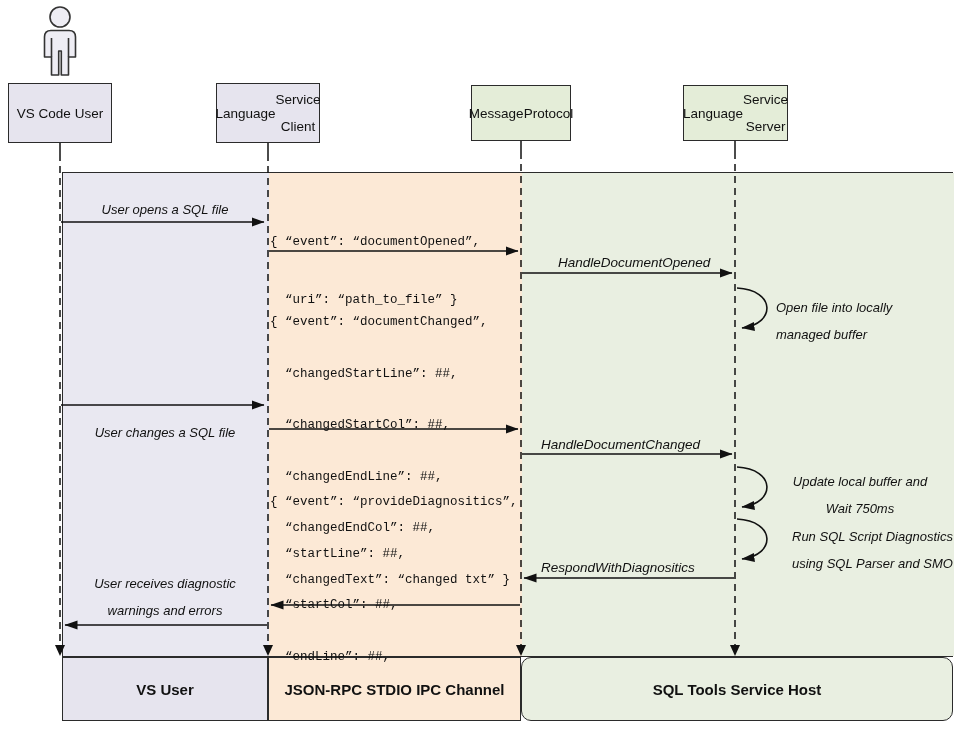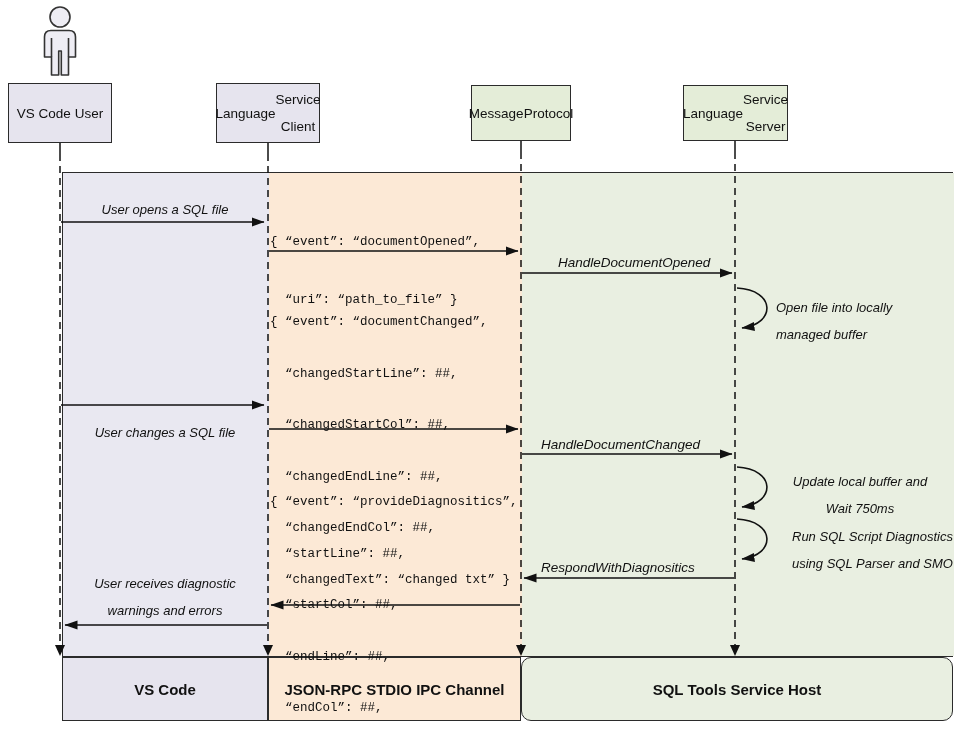--- a/index.html
+++ b/index.html
@@ -187,26 +187,25 @@
     <div>  “changedStartCol”: ##,</div>
     <div>  “changedEndLine”: ##,</div>
     <div>  “changedEndCol”: ##,</div>
     <div>  “changedText”: “changed txt” }</div>
   </div>
   <div class="abs mono lh24" style="left:270px; top:463px;">
     <div>{ “event”: “provideDiagnositics”,</div>
     <div>  “startLine”: ##,</div>
     <div>  “startCol”: ##,</div>
     <div>  “endLine”: ##,</div>
-    <div>  “endCol”: ##,</div>
     
   </div>
 
   <div class="abs fbox lavender" style="left:62px; width:206px;">
-    <span>VS Code</span>
+    <span>VS User</span>
   </div>
   <div class="abs fbox peach" style="left:268px; width:253px;">
     <span>JSON-RPC STDIO IPC Channel</span>
   </div>
   <div class="abs fbox green" style="left:521px; width:432px;">
     <span>SQL Tools Service Host</span>
   </div>
 
 </div>
 

